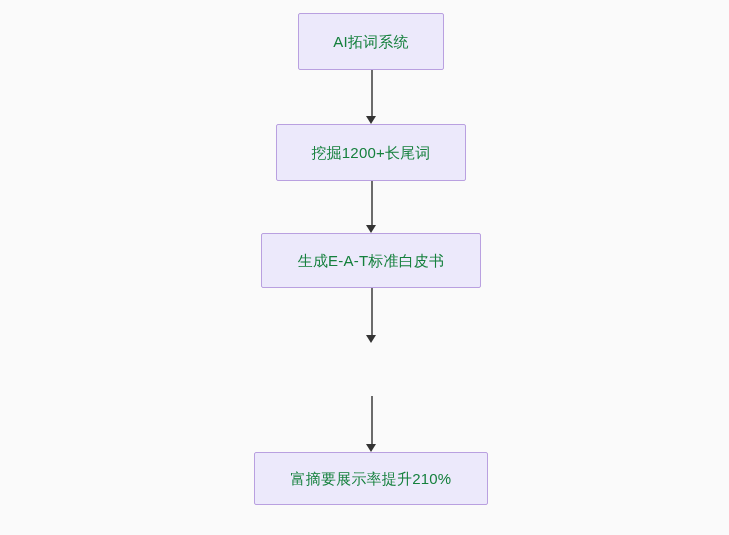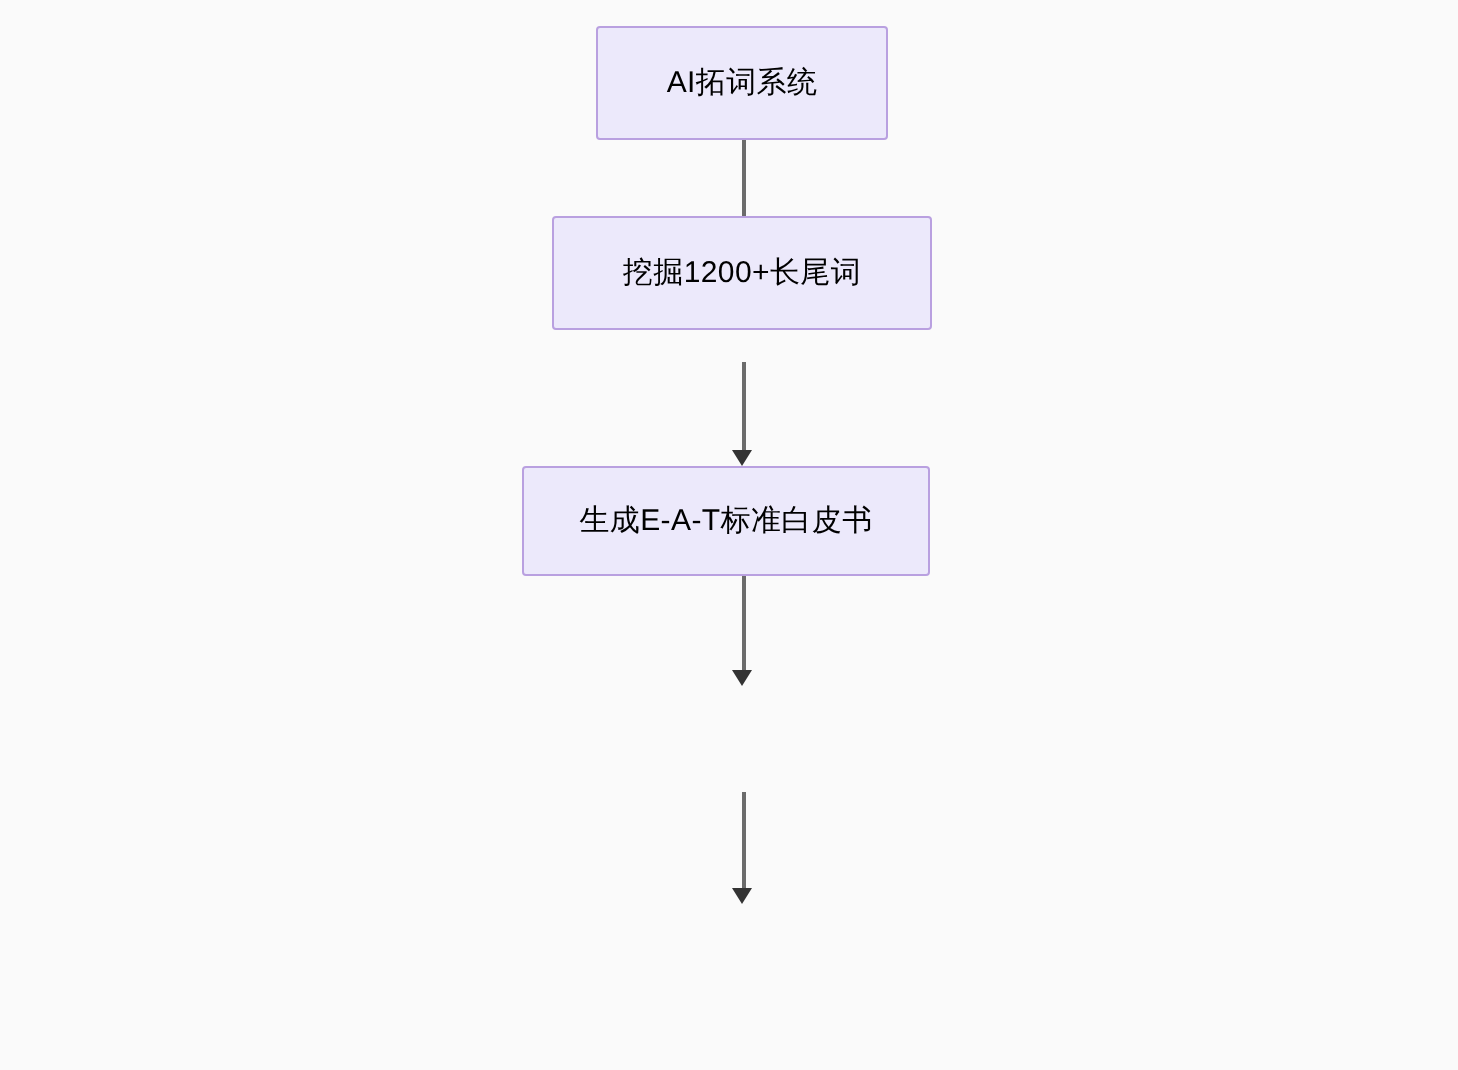--- a/index.html
+++ b/index.html
@@ -20,21 +20,21 @@
   }
   .node {
     position: absolute;
     box-sizing: border-box;
     background: #ece9fb;
     border: 1.6px solid #b9a0e0;
     border-radius: 2px;
     display: flex;
     align-items: center;
     justify-content: center;
-    color: #000000;
+    color: #15803d;
     font-size: 15px;
     line-height: 1.2;
     letter-spacing: 0.2px;
     white-space: nowrap;
   }
   .edge {
     position: absolute;
   }
   .edge-line {
     position: absolute;
@@ -68,19 +68,22 @@
       <div class="edge-line" style="height: 48px;"></div>
       <div class="edge-head" style="left: -4.7px; top: 46.5px;"></div>
     </div>
     <div class="edge" style="left: 371px; top: 396px; width: 1.6px; height: 56px;">
       <div class="edge-line" style="height: 49px;"></div>
       <div class="edge-head" style="left: -4.7px; top: 47.5px;"></div>
     </div>
     <div class="node" style="left: 298px; top: 13px; width: 146px; height: 57px;">
       <span>AI拓词系统</span>
     </div>
-    <div class="node" style="left: 276px; top: 108px; width: 190px; height: 57px;">
+    <div class="node" style="left: 276px; top: 124px; width: 190px; height: 57px;">
       <span>挖掘1200+长尾词</span>
     </div>
-    <div class="node" style="left: 261px; top: 233px; width: 204px; height: 55px;">
+    <div class="node" style="left: 261px; top: 233px; width: 220px; height: 55px;">
       <span>生成E-A-T标准白皮书</span>
+    </div>
+    <div class="node" style="left: 254px; top: 452px; width: 234px; height: 53px;">
+      <span>富摘要展示率提升210%</span>
     </div>
   </div>
 
 </body></html>

